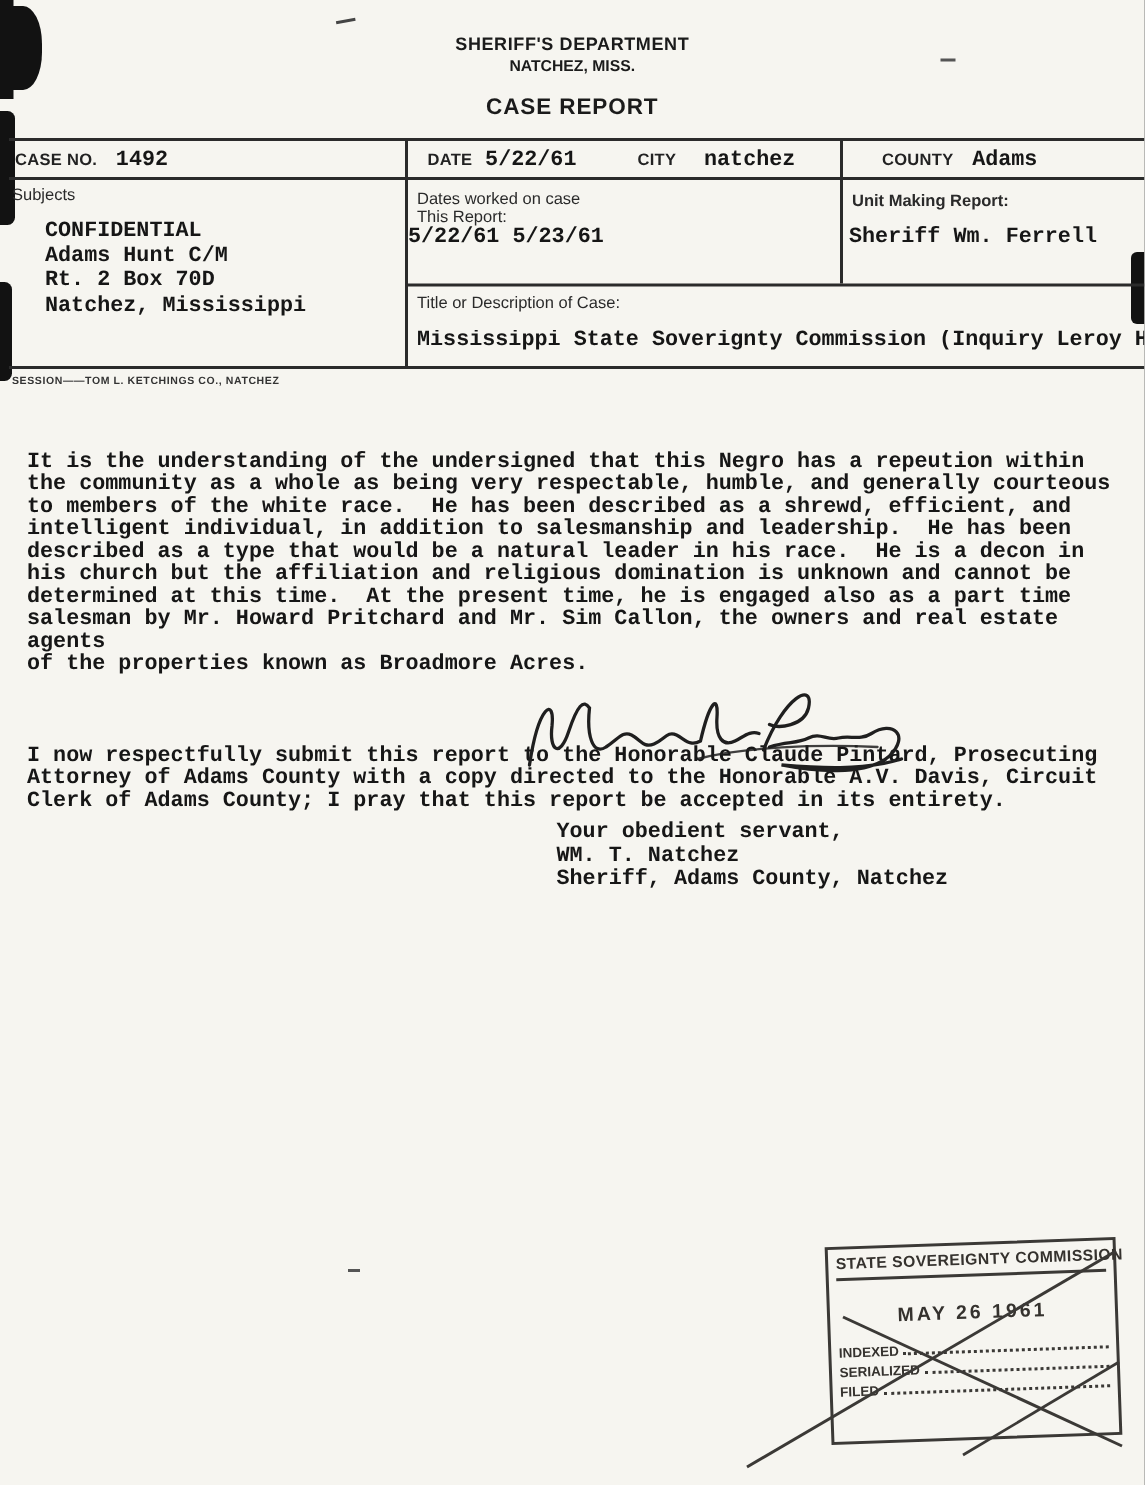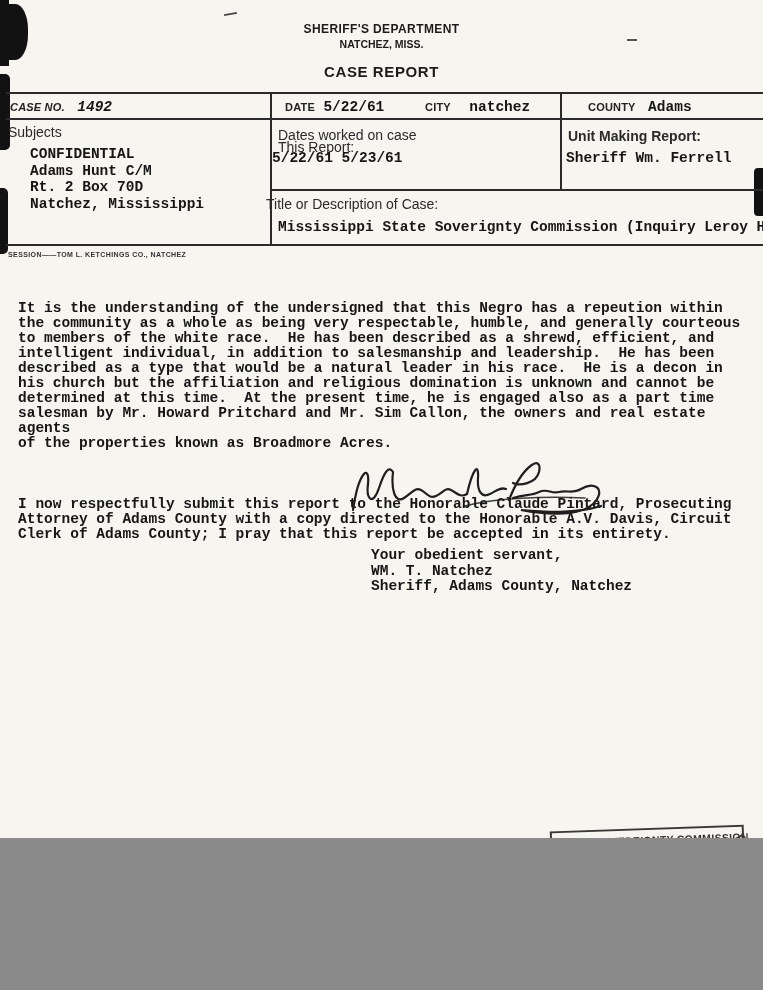--- a/index.html
+++ b/index.html
@@ -1,28 +1,28 @@
 <!DOCTYPE html>
 <html><head>
 <meta charset="utf-8">
 <style>
   * { margin:0; padding:0; box-sizing:border-box; }
   html,body { background:#8a8a8a; }
   .page {
-    position:relative; width:763px; height:838px; margin:0 auto;
+    position:relative; width:763px; height:990px; margin:0 auto;
     background:#f6f5f0; color:#1b1b1b; overflow:hidden;
     font-family:"Liberation Sans", sans-serif;
   }
   
   .type {
     font-family:"Liberation Mono","DejaVu Sans Mono", monospace;
     font-weight:700; font-size:14.5px; line-height:15px; color:#161616;
   }
   .lbl { font-size:11px; font-weight:700; color:#222; letter-spacing:.2px; }
-  .lbl-lt { font-size:14px; font-weight:400; color:#2a2a2a; }
+  .lbl-lt { font-size:11px; font-weight:400; color:#2a2a2a; }
 
   
   .hdr { position:absolute; top:22px; left:0; right:0; text-align:center; }
   .hdr .dept { font-size:12px; font-weight:700; letter-spacing:.4px; }
   .hdr .loc  { font-size:10.5px; font-weight:700; margin-top:2px; }
   .hdr .ttl  { font-size:15px; font-weight:700; letter-spacing:.6px; margin-top:13px; }
 
   
   .hline, .vline { position:absolute; background:#2b2b2b; }
   .hline { height:2px; }
@@ -89,21 +89,21 @@
 
   <div class="hline" style="left:6px; right:0; top:92px;"></div>
   <div class="hline" style="left:6px; right:0; top:118px;"></div>
   <div class="hline" style="left:270px; right:0; top:189px;"></div>
   <div class="hline" style="left:6px; right:0; top:244px;"></div>
   <div class="vline" style="left:270px; top:92px; height:26px;"></div>
   <div class="vline" style="left:560px; top:92px; height:26px;"></div>
   <div class="vline" style="left:270px; top:118px; height:126px;"></div>
   <div class="vline" style="left:560px; top:118px; height:71px;"></div>
 
-  <div style="position:absolute; left:10px; top:97px;font-style:italic;">
+  <div style="position:absolute; left:10px; top:97px;">
     <span class="lbl">CASE NO.</span>
     <span class="type" style="margin-left:8px;">1492</span>
   </div>
   <div style="position:absolute; left:285px; top:97px;">
     <span class="lbl">DATE</span>
     <span class="type" style="margin-left:4px;">5/22/61</span>
   </div>
   <div style="position:absolute; left:425px; top:97px;">
     <span class="lbl">CITY</span>
     <span class="type" style="margin-left:14px;">natchez</span>
@@ -121,21 +121,21 @@
     <div>Natchez, Mississippi</div>
   </div>
 
   <div class="lbl-lt" style="position:absolute; left:278px; top:111px;margin-top:16px;">Dates worked on case</div>
   <div class="lbl-lt" style="position:absolute; left:278px; top:139px;">This Report:</div>
   <div class="type" style="position:absolute; left:272px; top:151px;">5/22/61  5/23/61</div>
 
   <div class="lbl-lt" style="position:absolute; left:568px; top:128px; font-weight:700;">Unit Making Report:</div>
   <div class="type" style="position:absolute; left:566px; top:151px;">Sheriff Wm. Ferrell</div>
 
-  <div class="lbl-lt" style="position:absolute; left:266px; top:196px;">Title or Description of Case:</div>
+  <div class="lbl-lt" style="position:absolute; left:278px; top:196px;">Title or Description of Case:</div>
   <div class="type" style="position:absolute; left:278px; top:220px; width:485px; white-space:nowrap; overflow:hidden;">Mississippi State Soverignty Commission (Inquiry Leroy Hunt)</div>
 
   <div class="imprint">SESSION——TOM L. KETCHINGS CO., NATCHEZ</div>
 
   <div class="bodytext type">
     <div class="para">It is the understanding of the undersigned that this Negro has a repeution within
 the community as a whole as being very respectable, humble, and generally courteous
 to members of the white race.  He has been described as a shrewd, efficient, and
 intelligent individual, in addition to salesmanship and leadership.  He has been
 described as a type that would be a natural leader in his race.  He is a decon in

